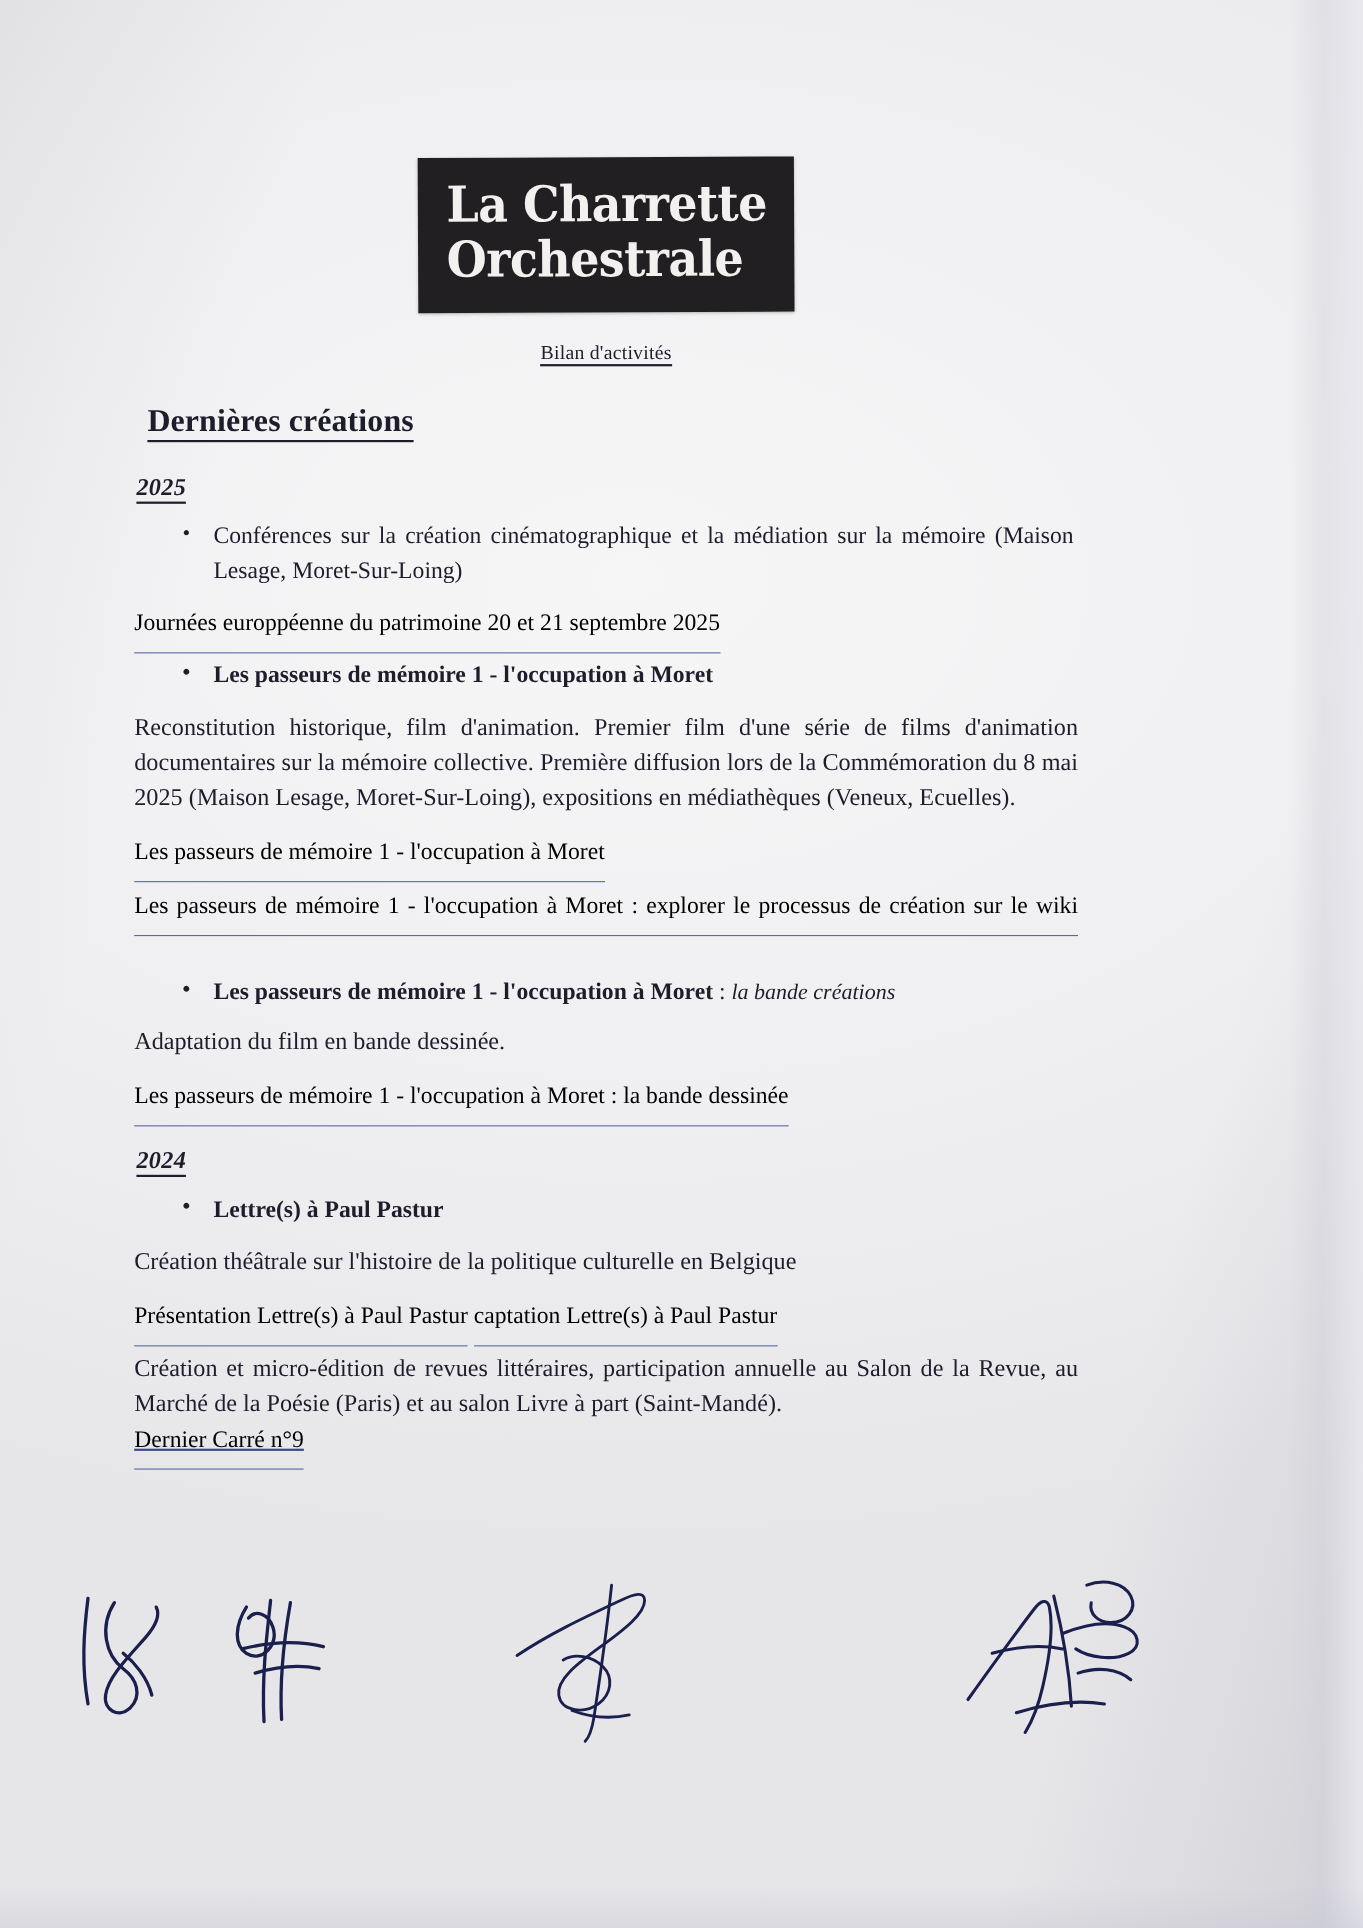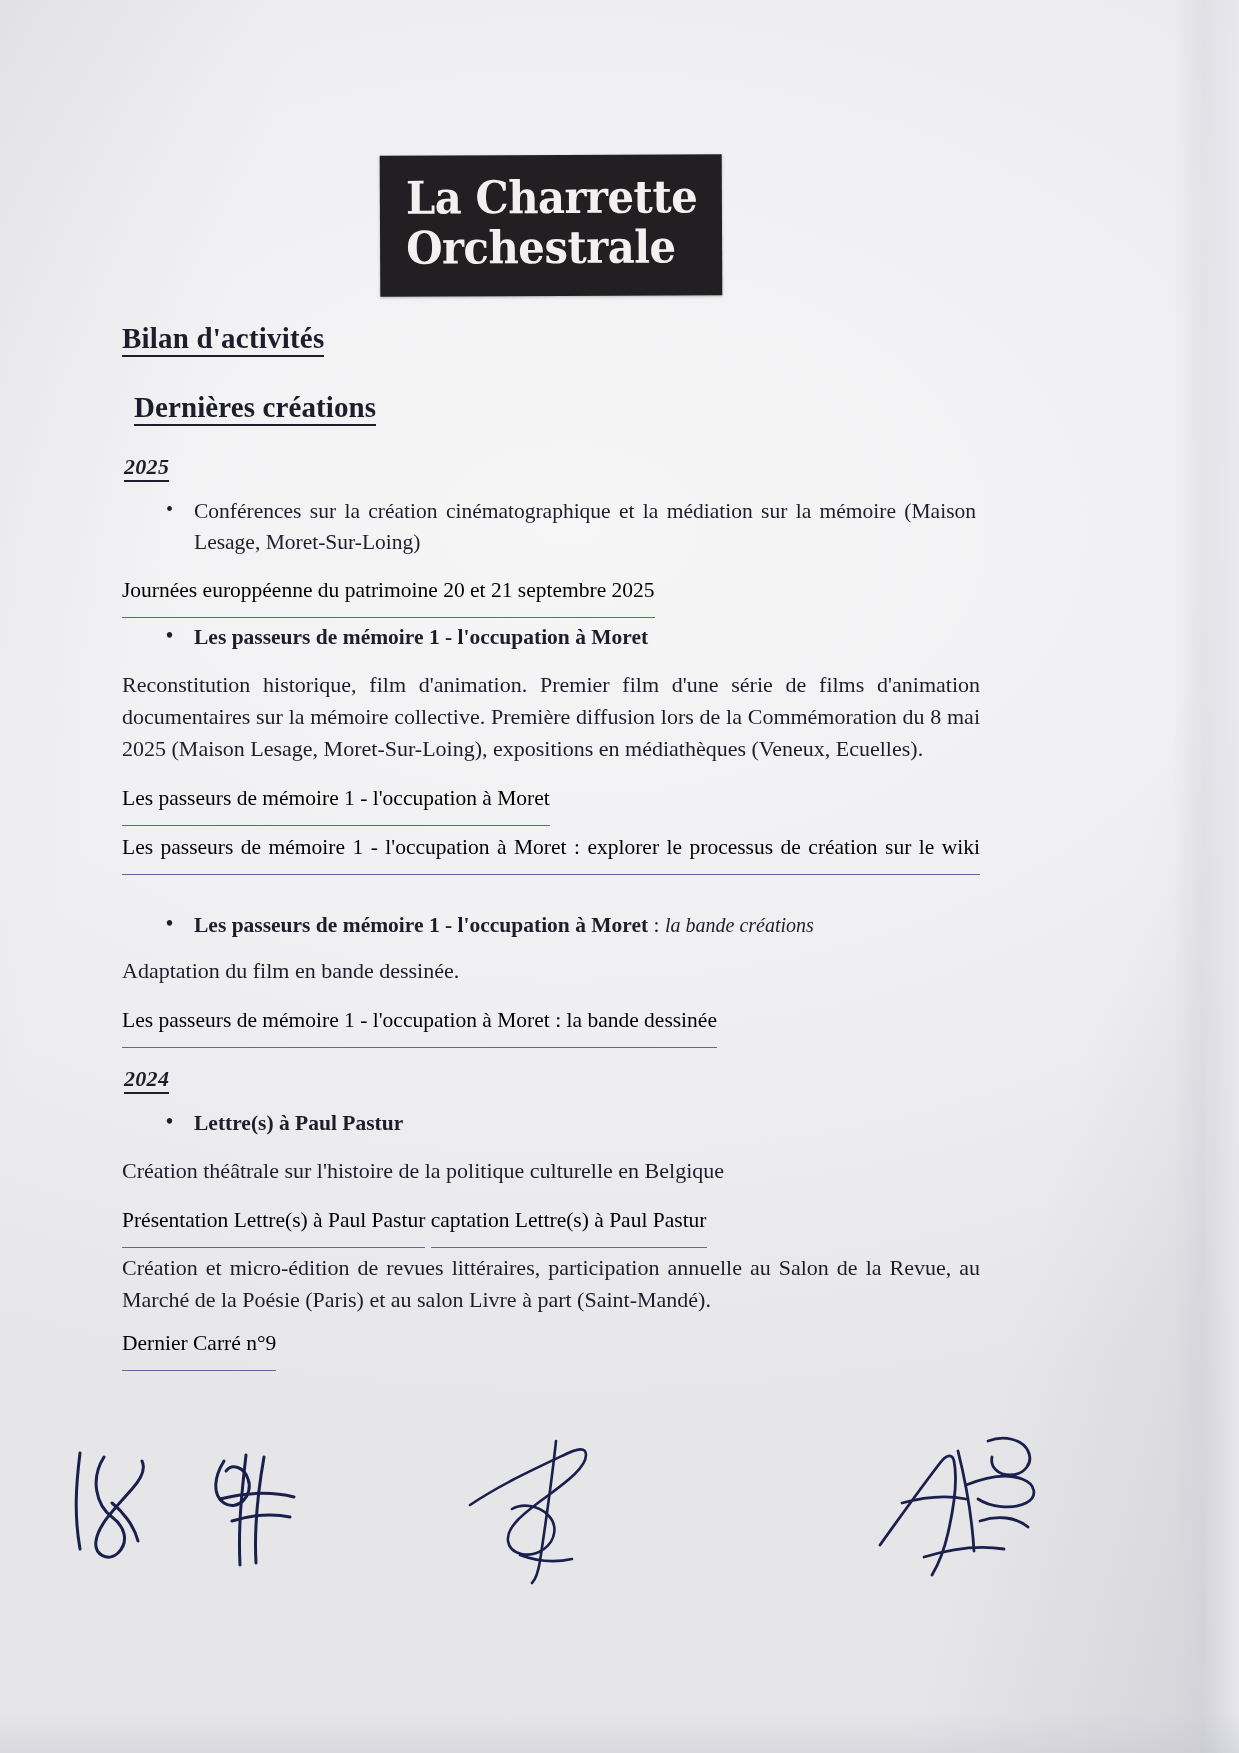--- a/index.html
+++ b/index.html
@@ -26,21 +26,21 @@
     position:absolute;top:0;right:0;width:66px;height:100%;
     background:linear-gradient(90deg, rgba(190,190,200,.0) 0%, rgba(205,205,215,.35) 45%, rgba(232,232,238,.9) 100%);
   }
   .bottom-edge{
     position:absolute;left:0;bottom:0;width:100%;height:40px;
     background:linear-gradient(180deg, rgba(200,200,210,0) 0%, rgba(195,195,207,.35) 100%);
   }
 
   .content{
     position:absolute;
-    left:122px;top:12px;width:858px;
+    left:122px;top:0;width:858px;
   }
 
   
   .logo-wrap{
     display:flex;justify-content:center;
     margin-top:143px;
   }
   .logo-box{
     background:#221f22;
     padding:18px 26px 22px 26px;
@@ -56,22 +56,23 @@
     font-size:45px;
     line-height:1.12;
     letter-spacing:-0.6px;
     transform:scaleX(.93);
     transform-origin:left center;
     white-space:nowrap;
   }
 
   
   h1.doc-title{
-    font-size:29px;
-    font-weight:700;
+    font-size:18px;
+    font-weight:400;
+    text-align:center;
     margin:26px 0 0 0;
     letter-spacing:.2px;
   }
   h1.doc-title span{
     border-bottom:2px solid #1d1d2b;
     padding-bottom:1px;
   }
   h2.section-head{
     font-size:29px;
     font-weight:700;
@@ -233,21 +234,21 @@
 
   <p class="body">Création théâtrale sur l'histoire de la politique culturelle en Belgique</p>
 
   <p class="link">
     <a class="lk">Présentation Lettre(s) à Paul Pastur</a><span>&nbsp;</span><a class="lk">captation Lettre(s) à Paul Pastur</a>
   </p>
 
 
   <p class="body">Création et micro-édition de revues littéraires, participation annuelle au Salon de la Revue, au Marché de la Poésie (Paris) et au salon Livre à part (Saint-Mandé).</p>
 
-  <p class="link" style="margin-top:12px;">
+  <p class="link" style="margin-top:1px;text-decoration:underline;">
     <a class="lk">Dernier Carré n°9</a>
   </p>
 
 </div>
 
 <div class="sig-area">
 
   <div class="sig" style="left:60px;top:20px;">
     <svg width="110" height="130" viewBox="0 0 110 130">
       <g fill="none" stroke="#1a1f4d" stroke-width="3" stroke-linecap="round">

